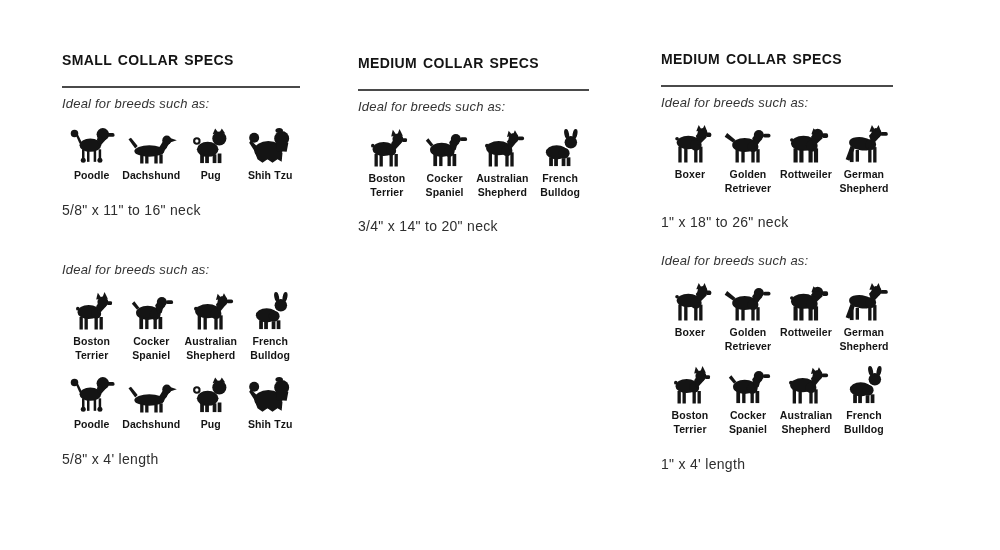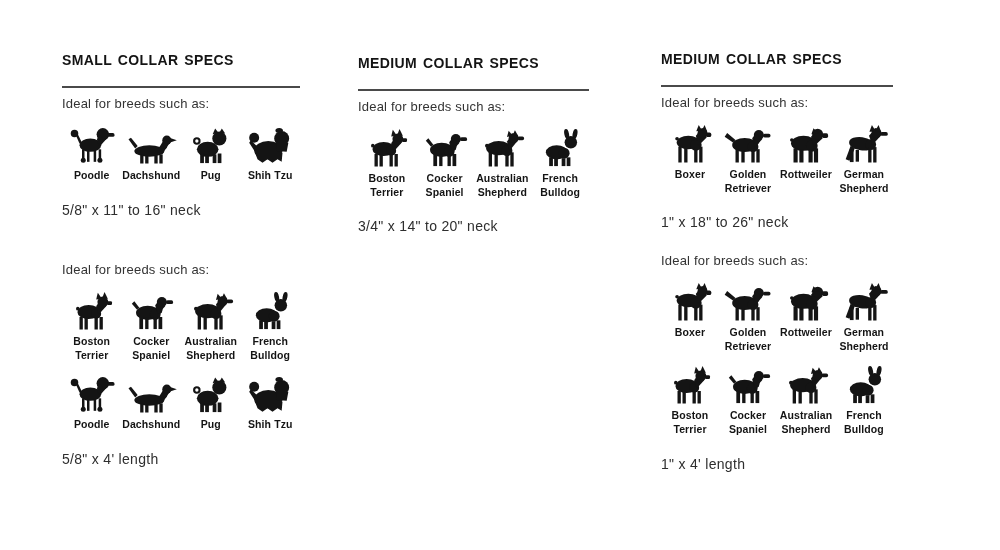--- a/index.html
+++ b/index.html
@@ -20,21 +20,21 @@
 
   .sec-title {
     font-size:14px; font-weight:700;
     letter-spacing:.4px; word-spacing:1.5px;
     margin:0; padding-bottom:18px;
     border-bottom:2px solid #4a4a4a;
     color:#141414; white-space:nowrap;
   }
   .sec-sub {
     margin:8px 0 0; font-size:13px;
-    color:#333333; letter-spacing:.2px;
+    color:#333333; letter-spacing:.2px;font-style:italic;
   }
   .breed-row { display:flex; margin-top:15px; }
   .breed-row + .breed-row { margin-top:13px; }
   .breed {
     flex:1 1 0; margin:0; min-width:0;
     display:flex; flex-direction:column; align-items:center;
   }
   .dog { width:54px; height:40px; fill:#141414; display:block; }
   .breed-label {
     font-size:10.5px; font-weight:700; text-align:center;

